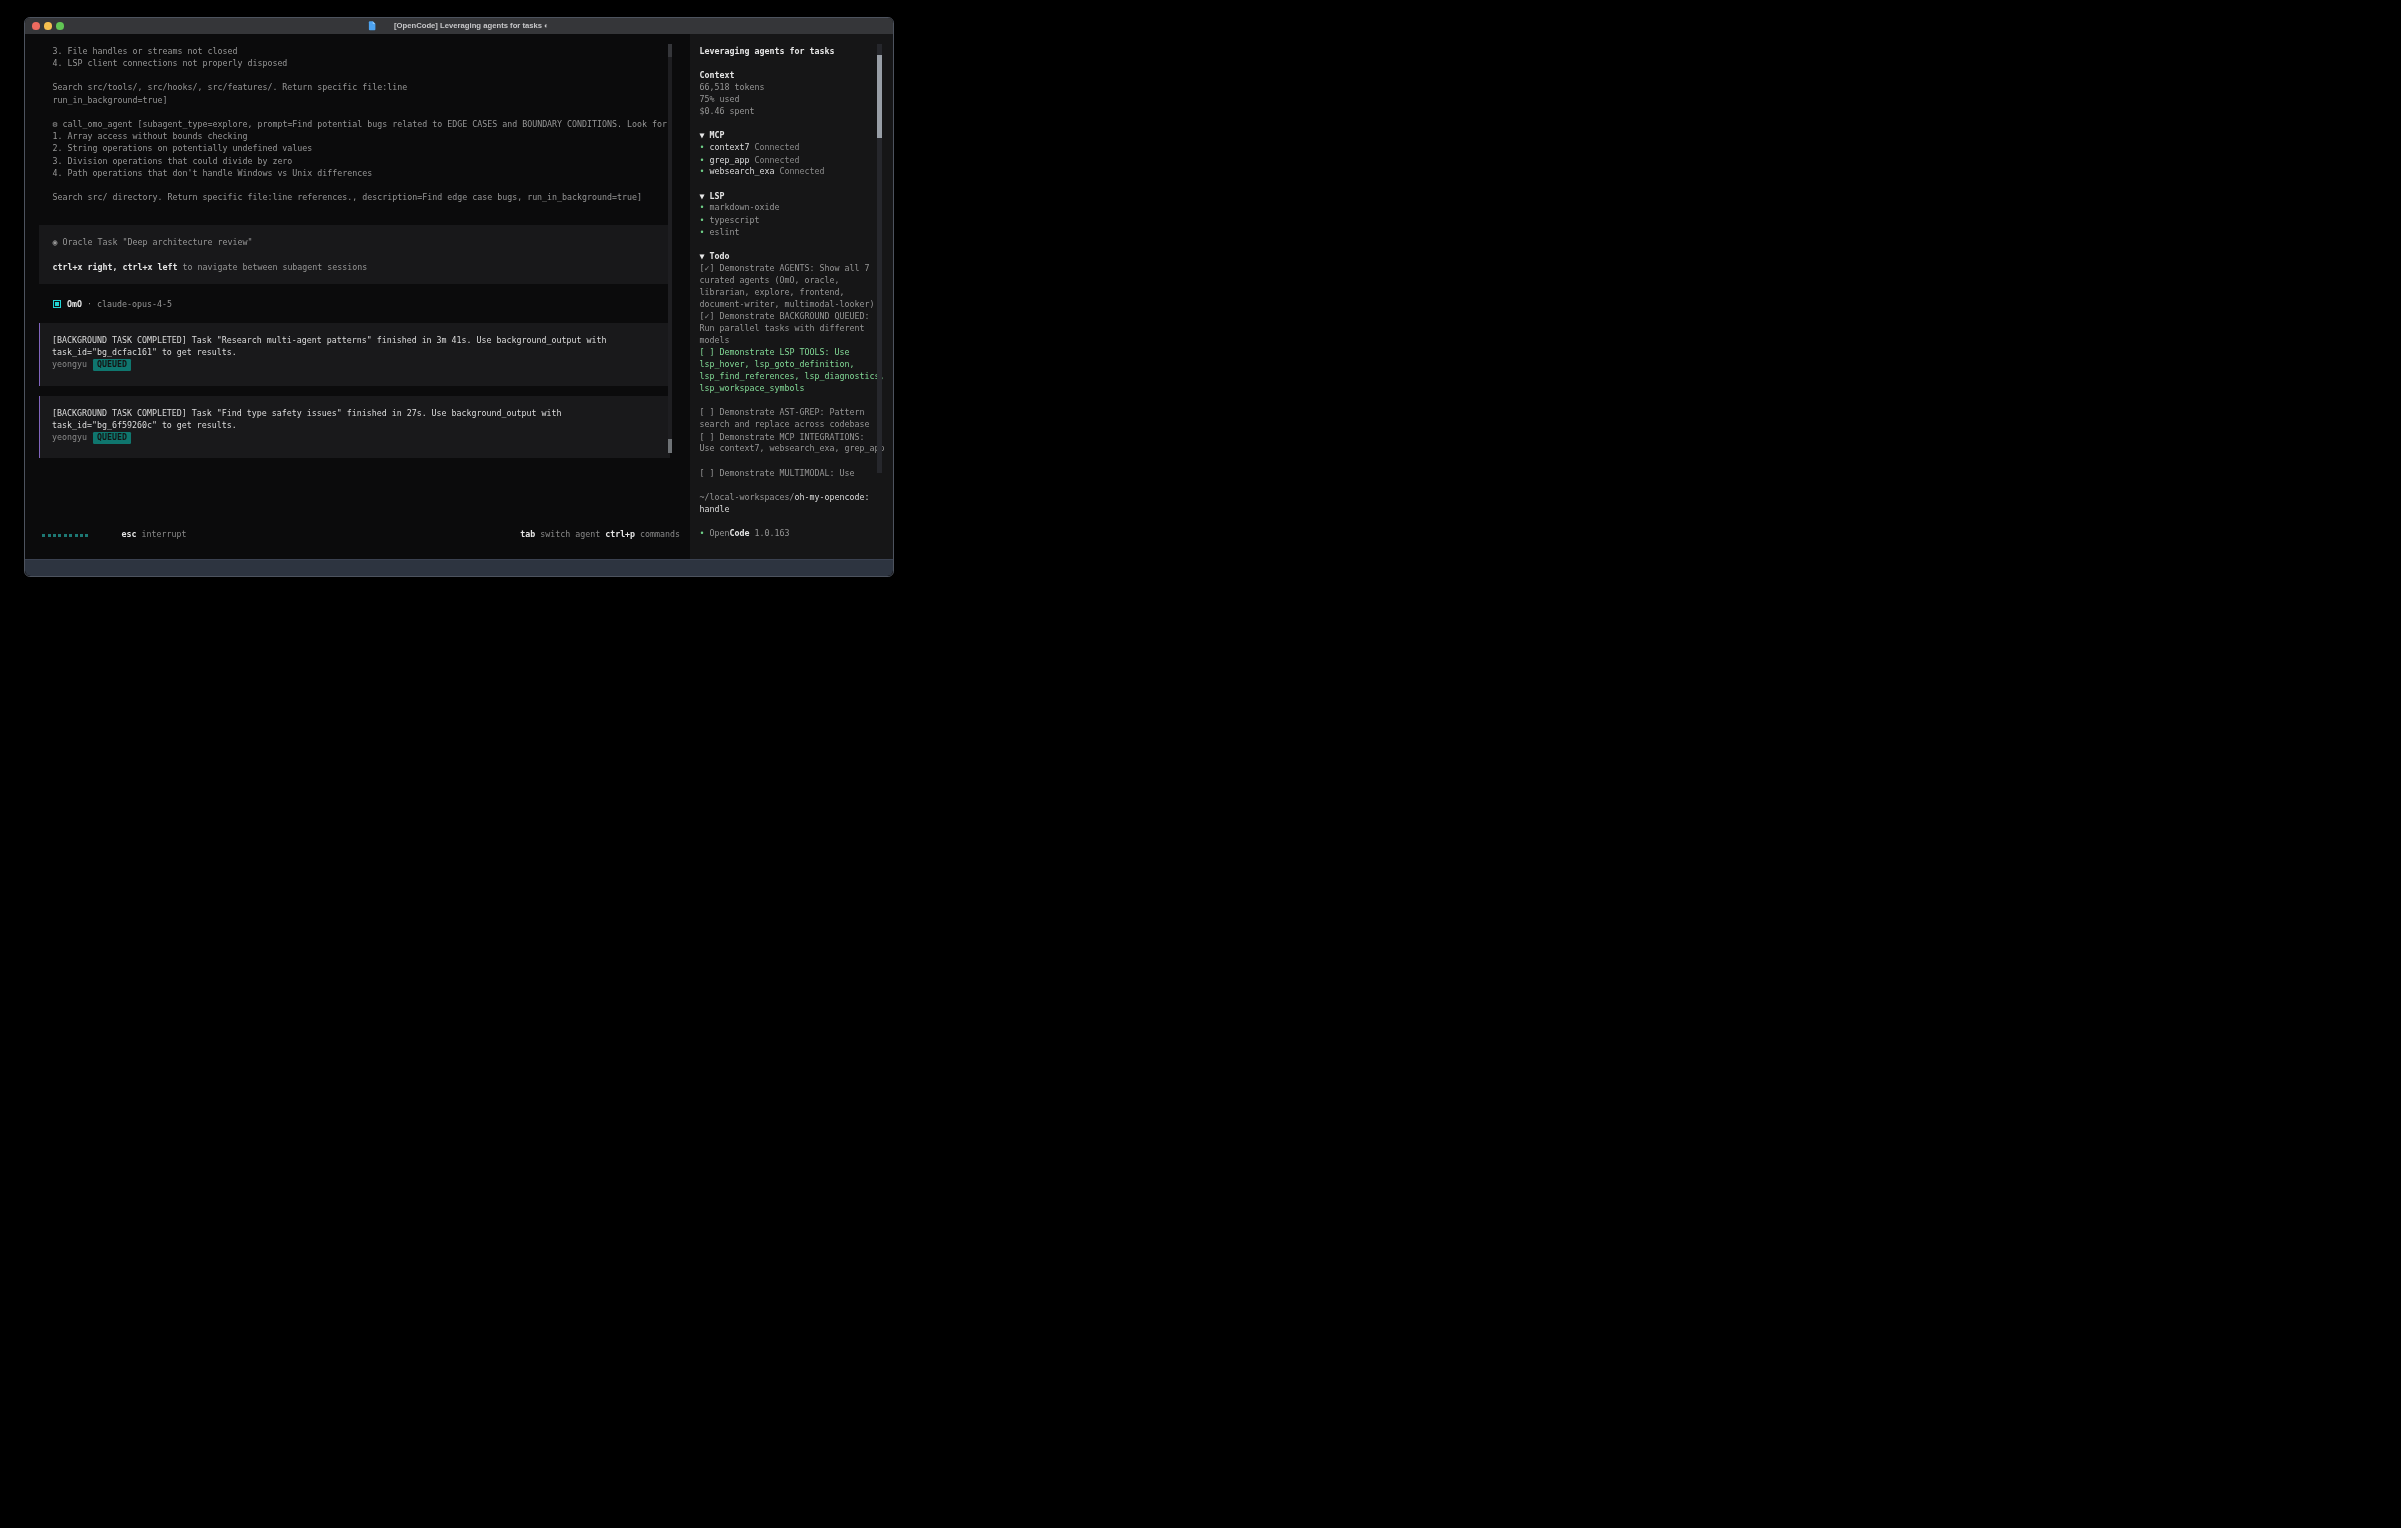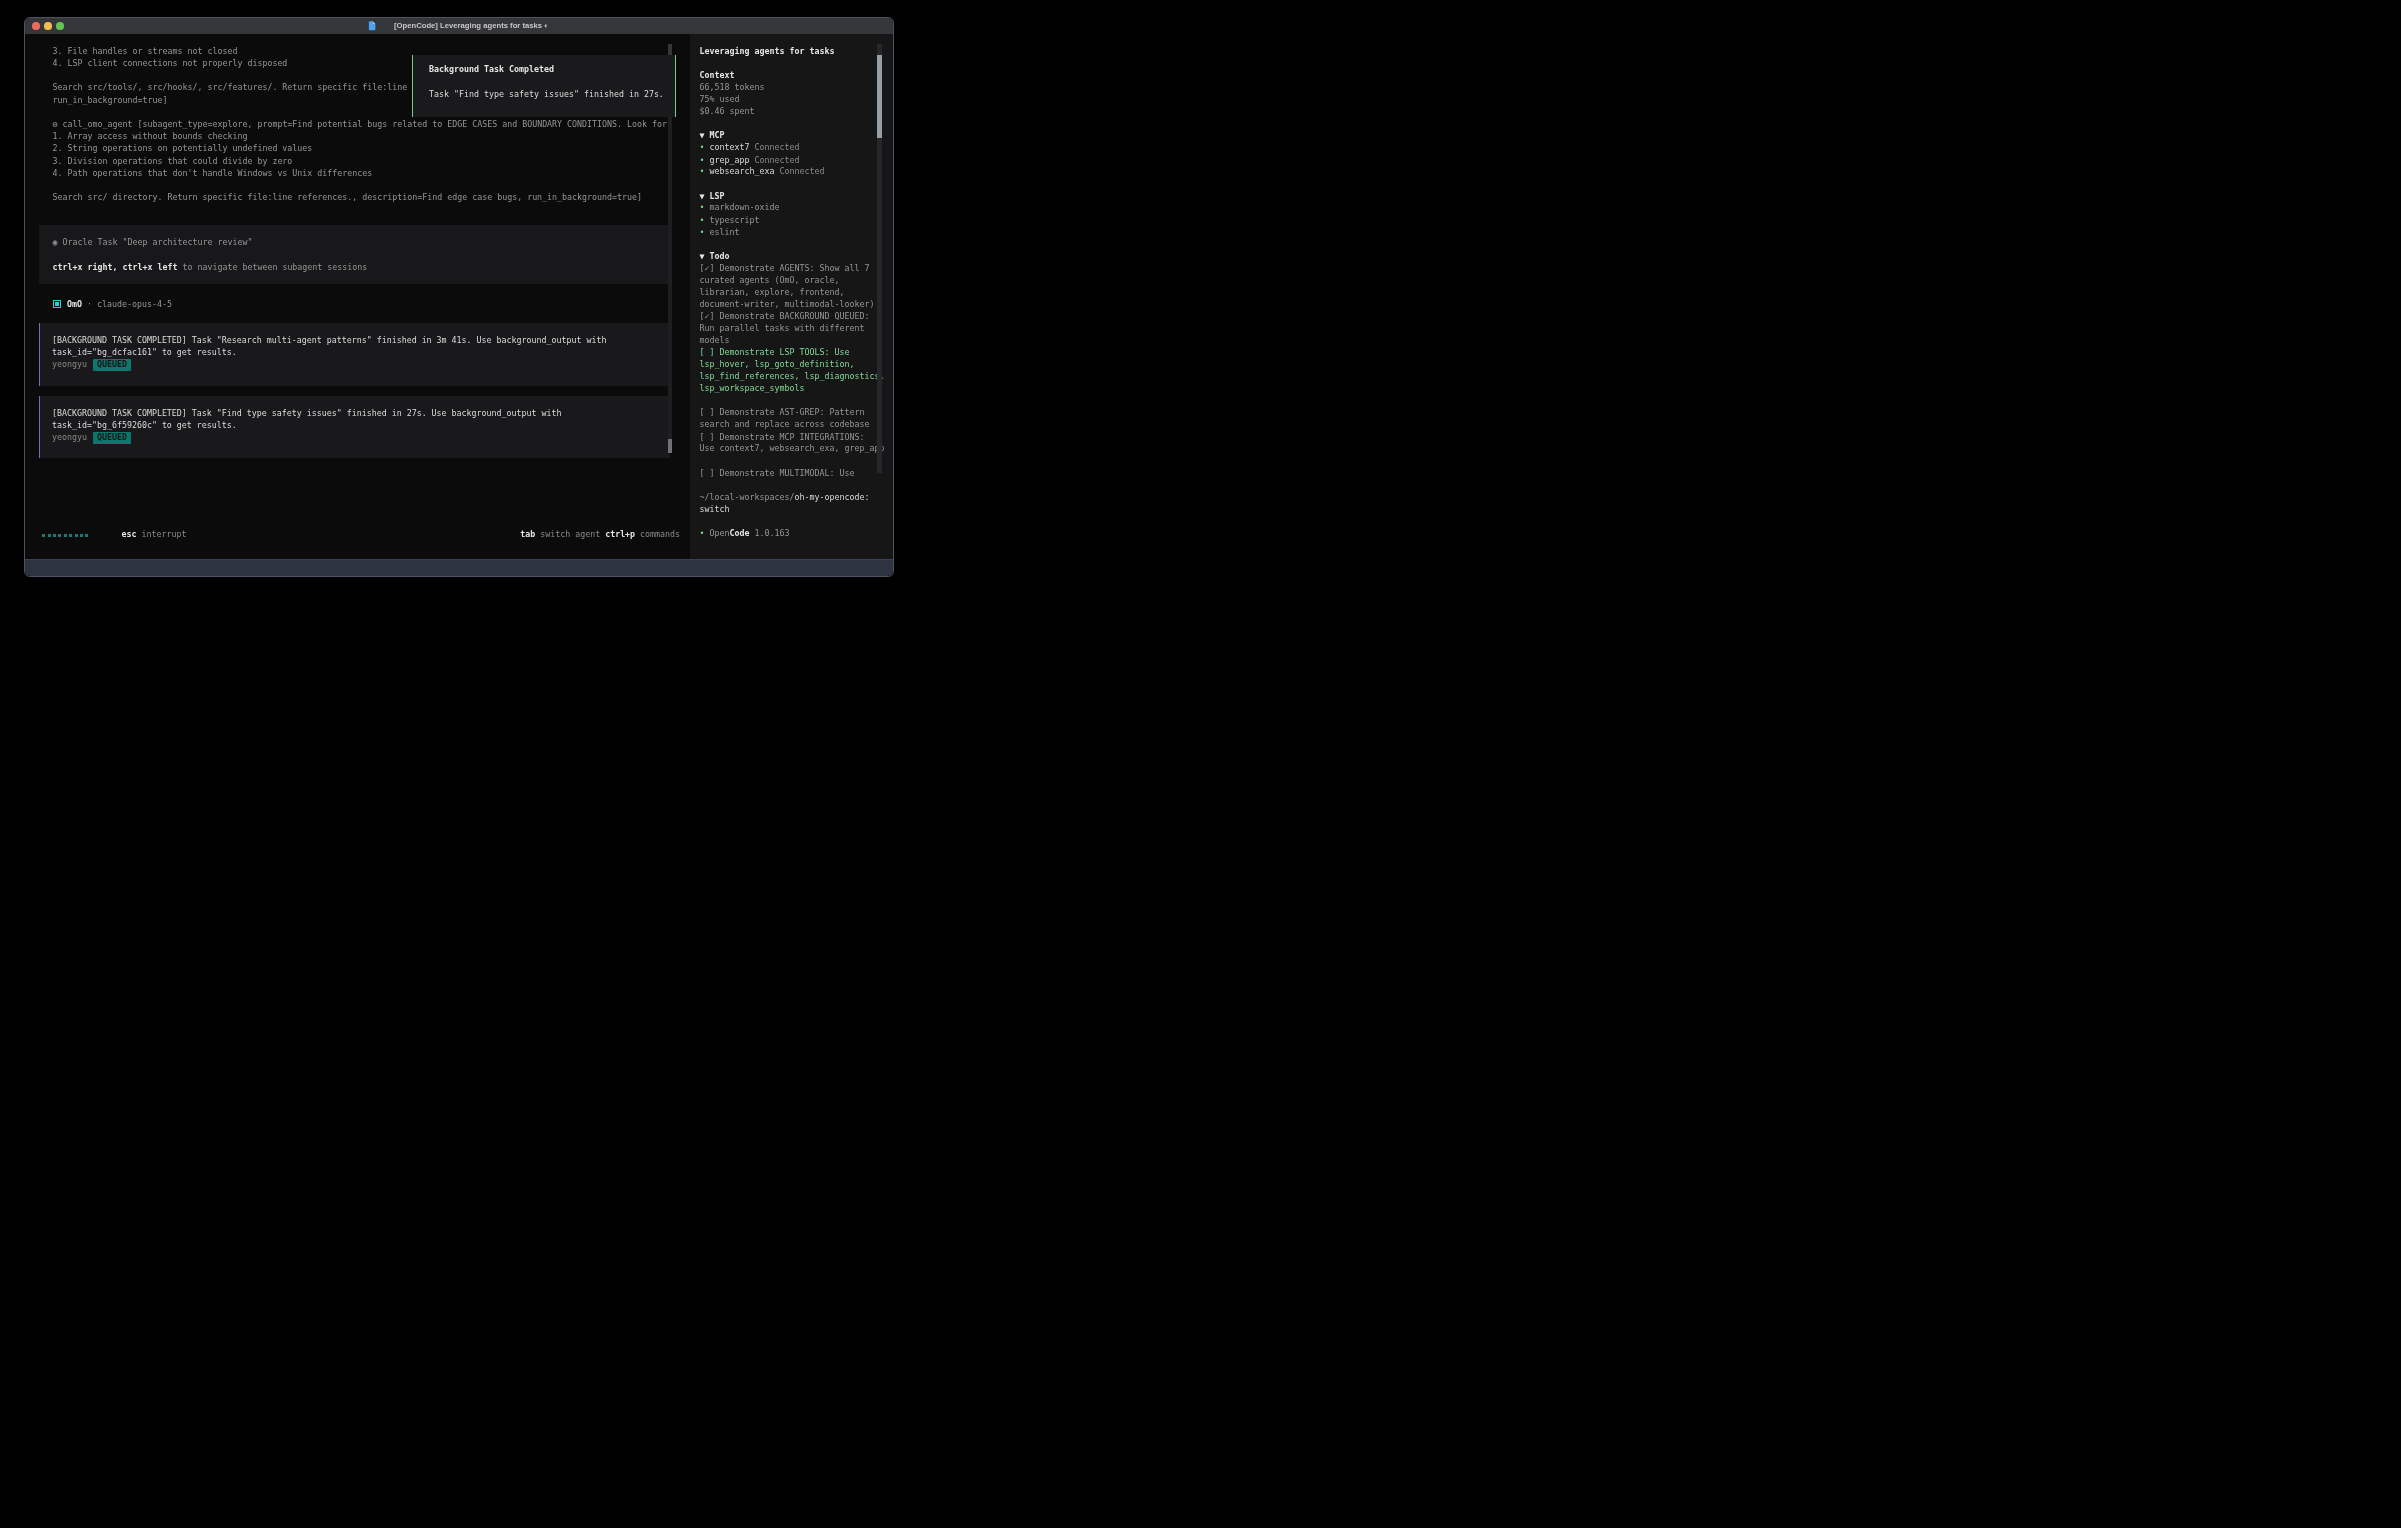--- a/index.html
+++ b/index.html
@@ -82,24 +82,20 @@
       <div class="ln gray" style="top:48px">Search src/tools/, src/hooks/, src/features/. Return specific file:line</div>
       <div class="ln gray" style="top:61px">run_in_background=true]</div>
 
       <div class="ln gray" style="top:85px"><span>⚙</span> <span>call_omo_agent [subagent_type=explore, prompt=Find potential bugs related to EDGE CASES and BOUNDARY CONDITIONS. Look for</span></div>
       <div class="ln gray" style="top:97px">1. Array access without bounds checking</div>
       <div class="ln gray" style="top:109px">2. String operations on potentially undefined values</div>
       <div class="ln gray" style="top:122px">3. Division operations that could divide by zero</div>
       <div class="ln gray" style="top:134px">4. Path operations that don't handle Windows vs Unix differences</div>
       <div class="ln gray" style="top:158px">Search src/ directory. Return specific file:line references., description=Find edge case bugs, run_in_background=true]</div>
 
-      <div id="toast">
-        <div class="ln white" style="left:16.5px;top:9.5px">Background Task Completed</div>
-        <div class="ln ltgray" style="left:16.5px;top:34px">Task "Find type safety issues" finished in 27s.</div>
-      </div>
 
       <div class="panelbox" style="top:191px;height:59px">
         <div class="ln gray" style="left:14px;top:11.8px"><span>◉</span> <span>Oracle Task "Deep architecture review"</span></div>
         <div class="ln gray" style="left:14px;top:37px"><span class="white">ctrl+x right, ctrl+x left</span><span> to navigate between subagent sessions</span></div>
       </div>
 
       <div class="ln" style="top:265px">
         <span class="omoicon"><b></b></span><span class="white">OmO</span>
         <span class="dim">·</span>
         <span class="gray">claude-opus-4-5</span>
@@ -174,21 +170,21 @@
 
       <div class="sln gray" style="top:373px">[ ] Demonstrate AST-GREP: Pattern</div>
       <div class="sln gray" style="top:385px">search and replace across codebase</div>
 
       <div class="sln gray" style="top:398px">[ ] Demonstrate MCP INTEGRATIONS:</div>
       <div class="sln gray" style="top:409px">Use context7, websearch_exa, grep_app</div>
 
       <div class="sln gray" style="top:434px">[ ] Demonstrate MULTIMODAL: Use</div>
 
       <div class="sln" style="top:458px"><span class="gray">~/local-workspaces/</span><span class="ltgray">oh-my-opencode:</span></div>
-      <div class="sln ltgray" style="top:470px">switch</div>
+      <div class="sln ltgray" style="top:470px">handle</div>
 
       <div class="sln" style="top:494px"><span class="bulletGreen">•</span> <span class="gray">Open</span><span class="white">Code</span><span class="gray"> 1.0.163</span></div>
 
       <div class="strack">
         <div class="thumb"></div>
       </div>
     </div>
 
     <div id="bottombar"></div>
   </div>

